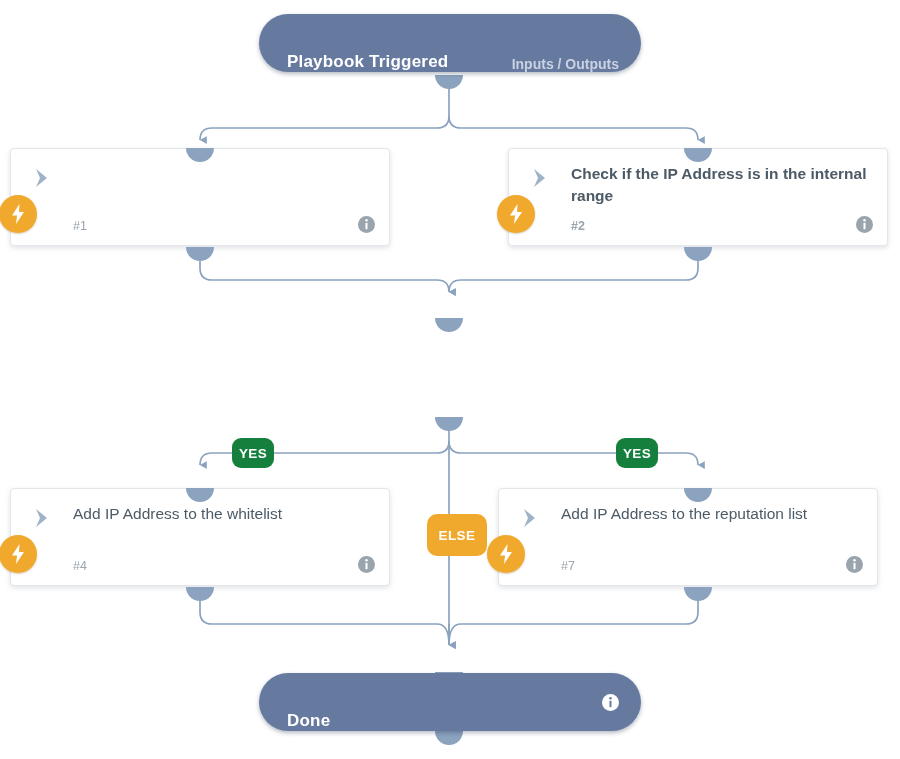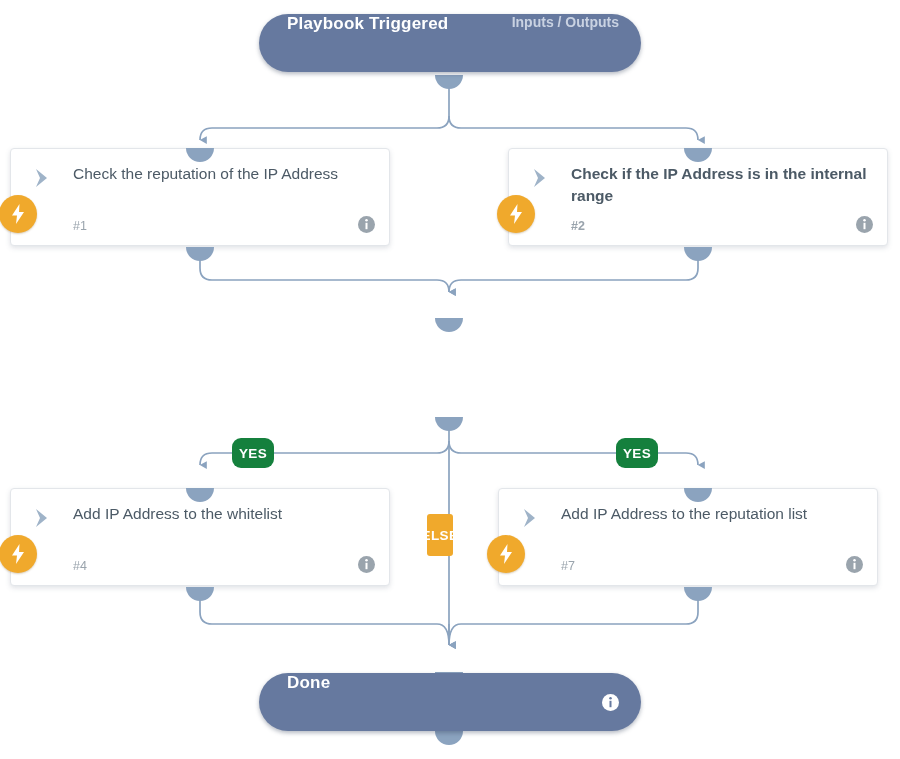--- a/index.html
+++ b/index.html
@@ -17,21 +17,21 @@
 
   
   .node{position:absolute;z-index:3;}
 
   
   .pill{
     width:382px;height:58px;border-radius:29px;
     background:#667architecture;
     background:#66799f;
     box-shadow:0 2px 4px rgba(40,55,80,.35);
-    display:flex;align-items:flex-start;
+    display:flex;align-items:flex-end;
     box-sizing:border-box;
     padding:0 22px 0 28px;
   }
   .pill-title{
     color:#ffffff;font-size:17px;font-weight:bold;letter-spacing:.2px;
     white-space:nowrap;
   }
   .pill-sub{
     margin-left:auto;color:#c9d2e2;font-size:14px;font-weight:bold;
     white-space:nowrap;
@@ -86,21 +86,21 @@
   .info-white{position:absolute;right:22px;top:21px;width:17px;height:17px;}
 
   
   .badge{
     position:absolute;z-index:4;
     border-radius:9px;
     display:flex;align-items:center;justify-content:center;
     color:#ffffff;font-size:13.5px;font-weight:bold;letter-spacing:.4px;
   }
   .badge-yes{background:#15803d;width:42px;height:30px;}
-  .badge-else{background:#f0a92c;width:26px;height:42px;border-radius:3px;}
+  .badge-else{background:#f0a92c;width:60px;height:42px;border-radius:10px;}
 </style>
 </head>
 <body>
 
 <div id="canvas">
 
   <svg id="wires" viewBox="0 0 900 759" xmlns="http://www.w3.org/2000/svg">
     <defs>
       <marker id="arrow" markerWidth="9" markerHeight="9" refX="4.2" refY="7.4" orient="auto" markerUnits="userSpaceOnUse">
         <path d="M0.4,0.6 L4.3,7.6 L8.2,0.6 Z" fill="#8ba3bf"></path>
@@ -155,21 +155,20 @@
       <span class="pill-sub">Inputs / Outputs</span>
     </div>
   </div>
 
   <div class="card" style="left:10px;top:148px;">
     <span class="card-chevron">
       <svg viewBox="0 0 20 22">
           <path d="M3,2 L14,11 L3,20 L7,11 Z" fill="#9fb3c8"></path>
         </svg>
     </span>
-    <div class="card-title">Check the reputation of the IP Address</div>
     <div class="card-num">#1</div>
     <span class="bolt">
       <svg viewBox="0 0 16 20">
           <path d="M9.5,0 L2,11.5 L7,11.5 L6,20 L14,8 L9,8 Z" fill="#fff"></path>
         </svg>
     </span>
     <span class="info">
       <svg viewBox="0 0 17 17">
           <circle cx="8.5" cy="8.5" r="8.5" fill="#9aa4ad"></circle>
       <rect x="7.5" y="6.8" width="2" height="6.4" fill="#fff"></rect>

